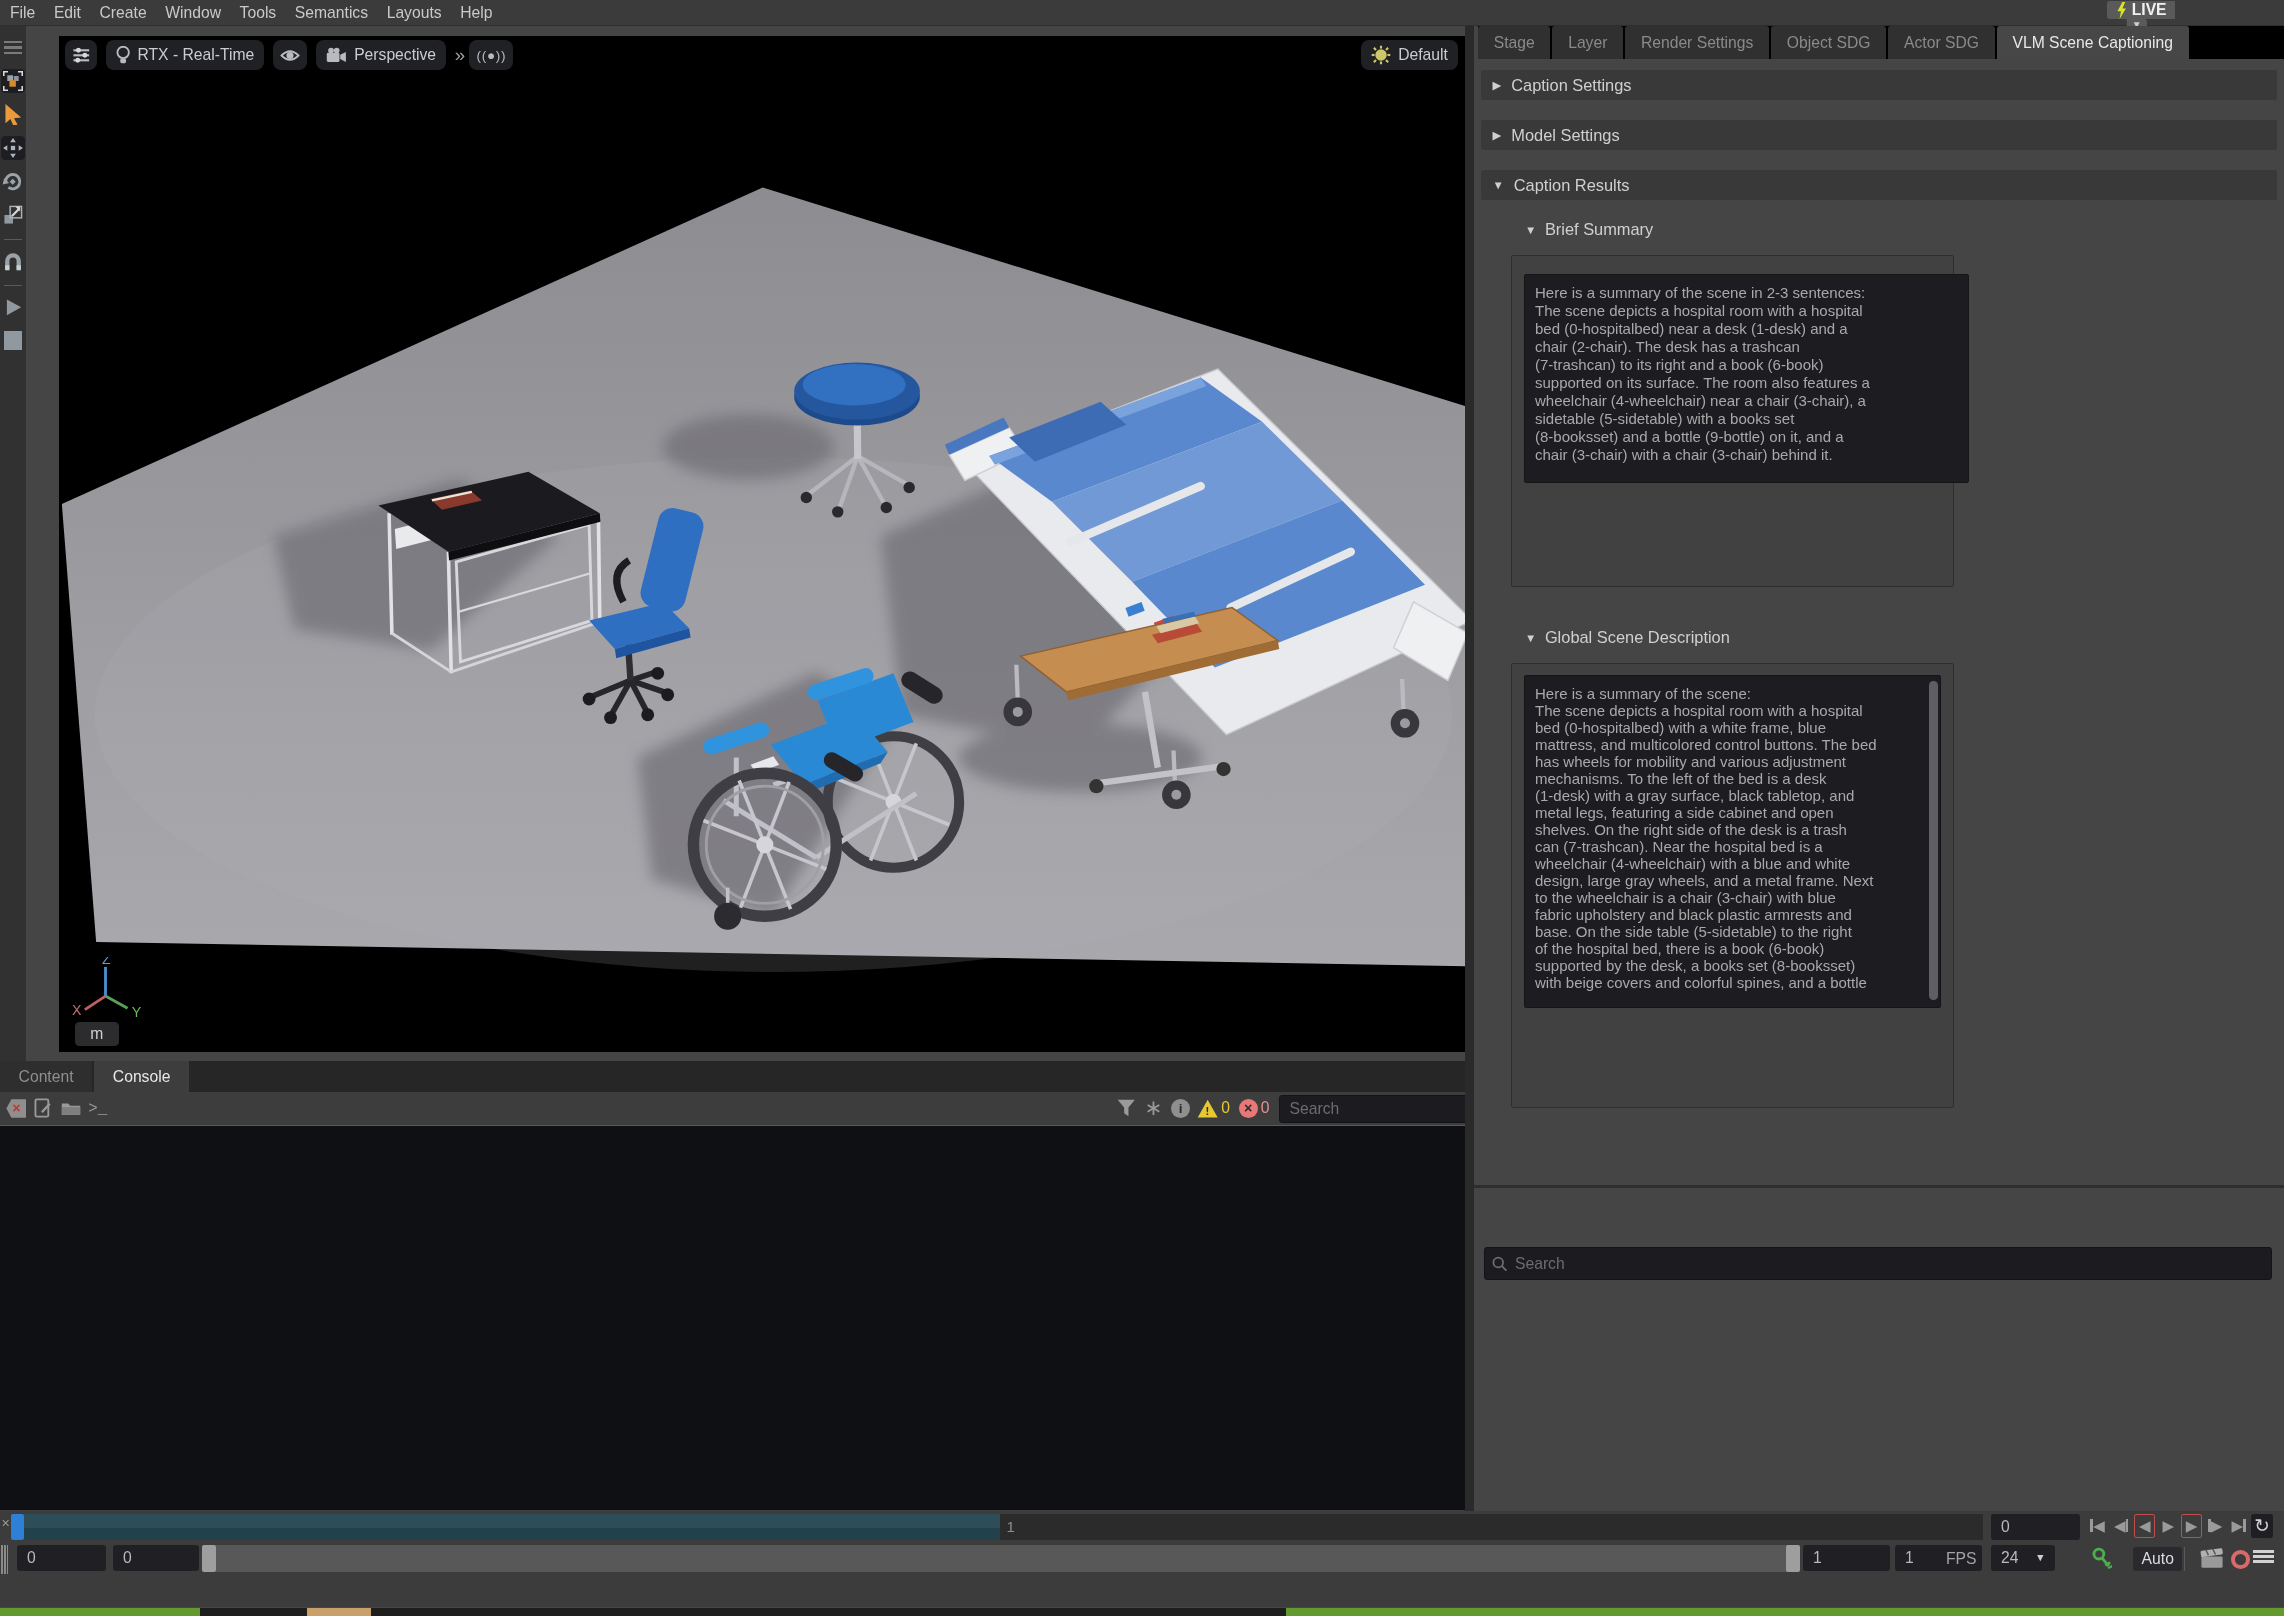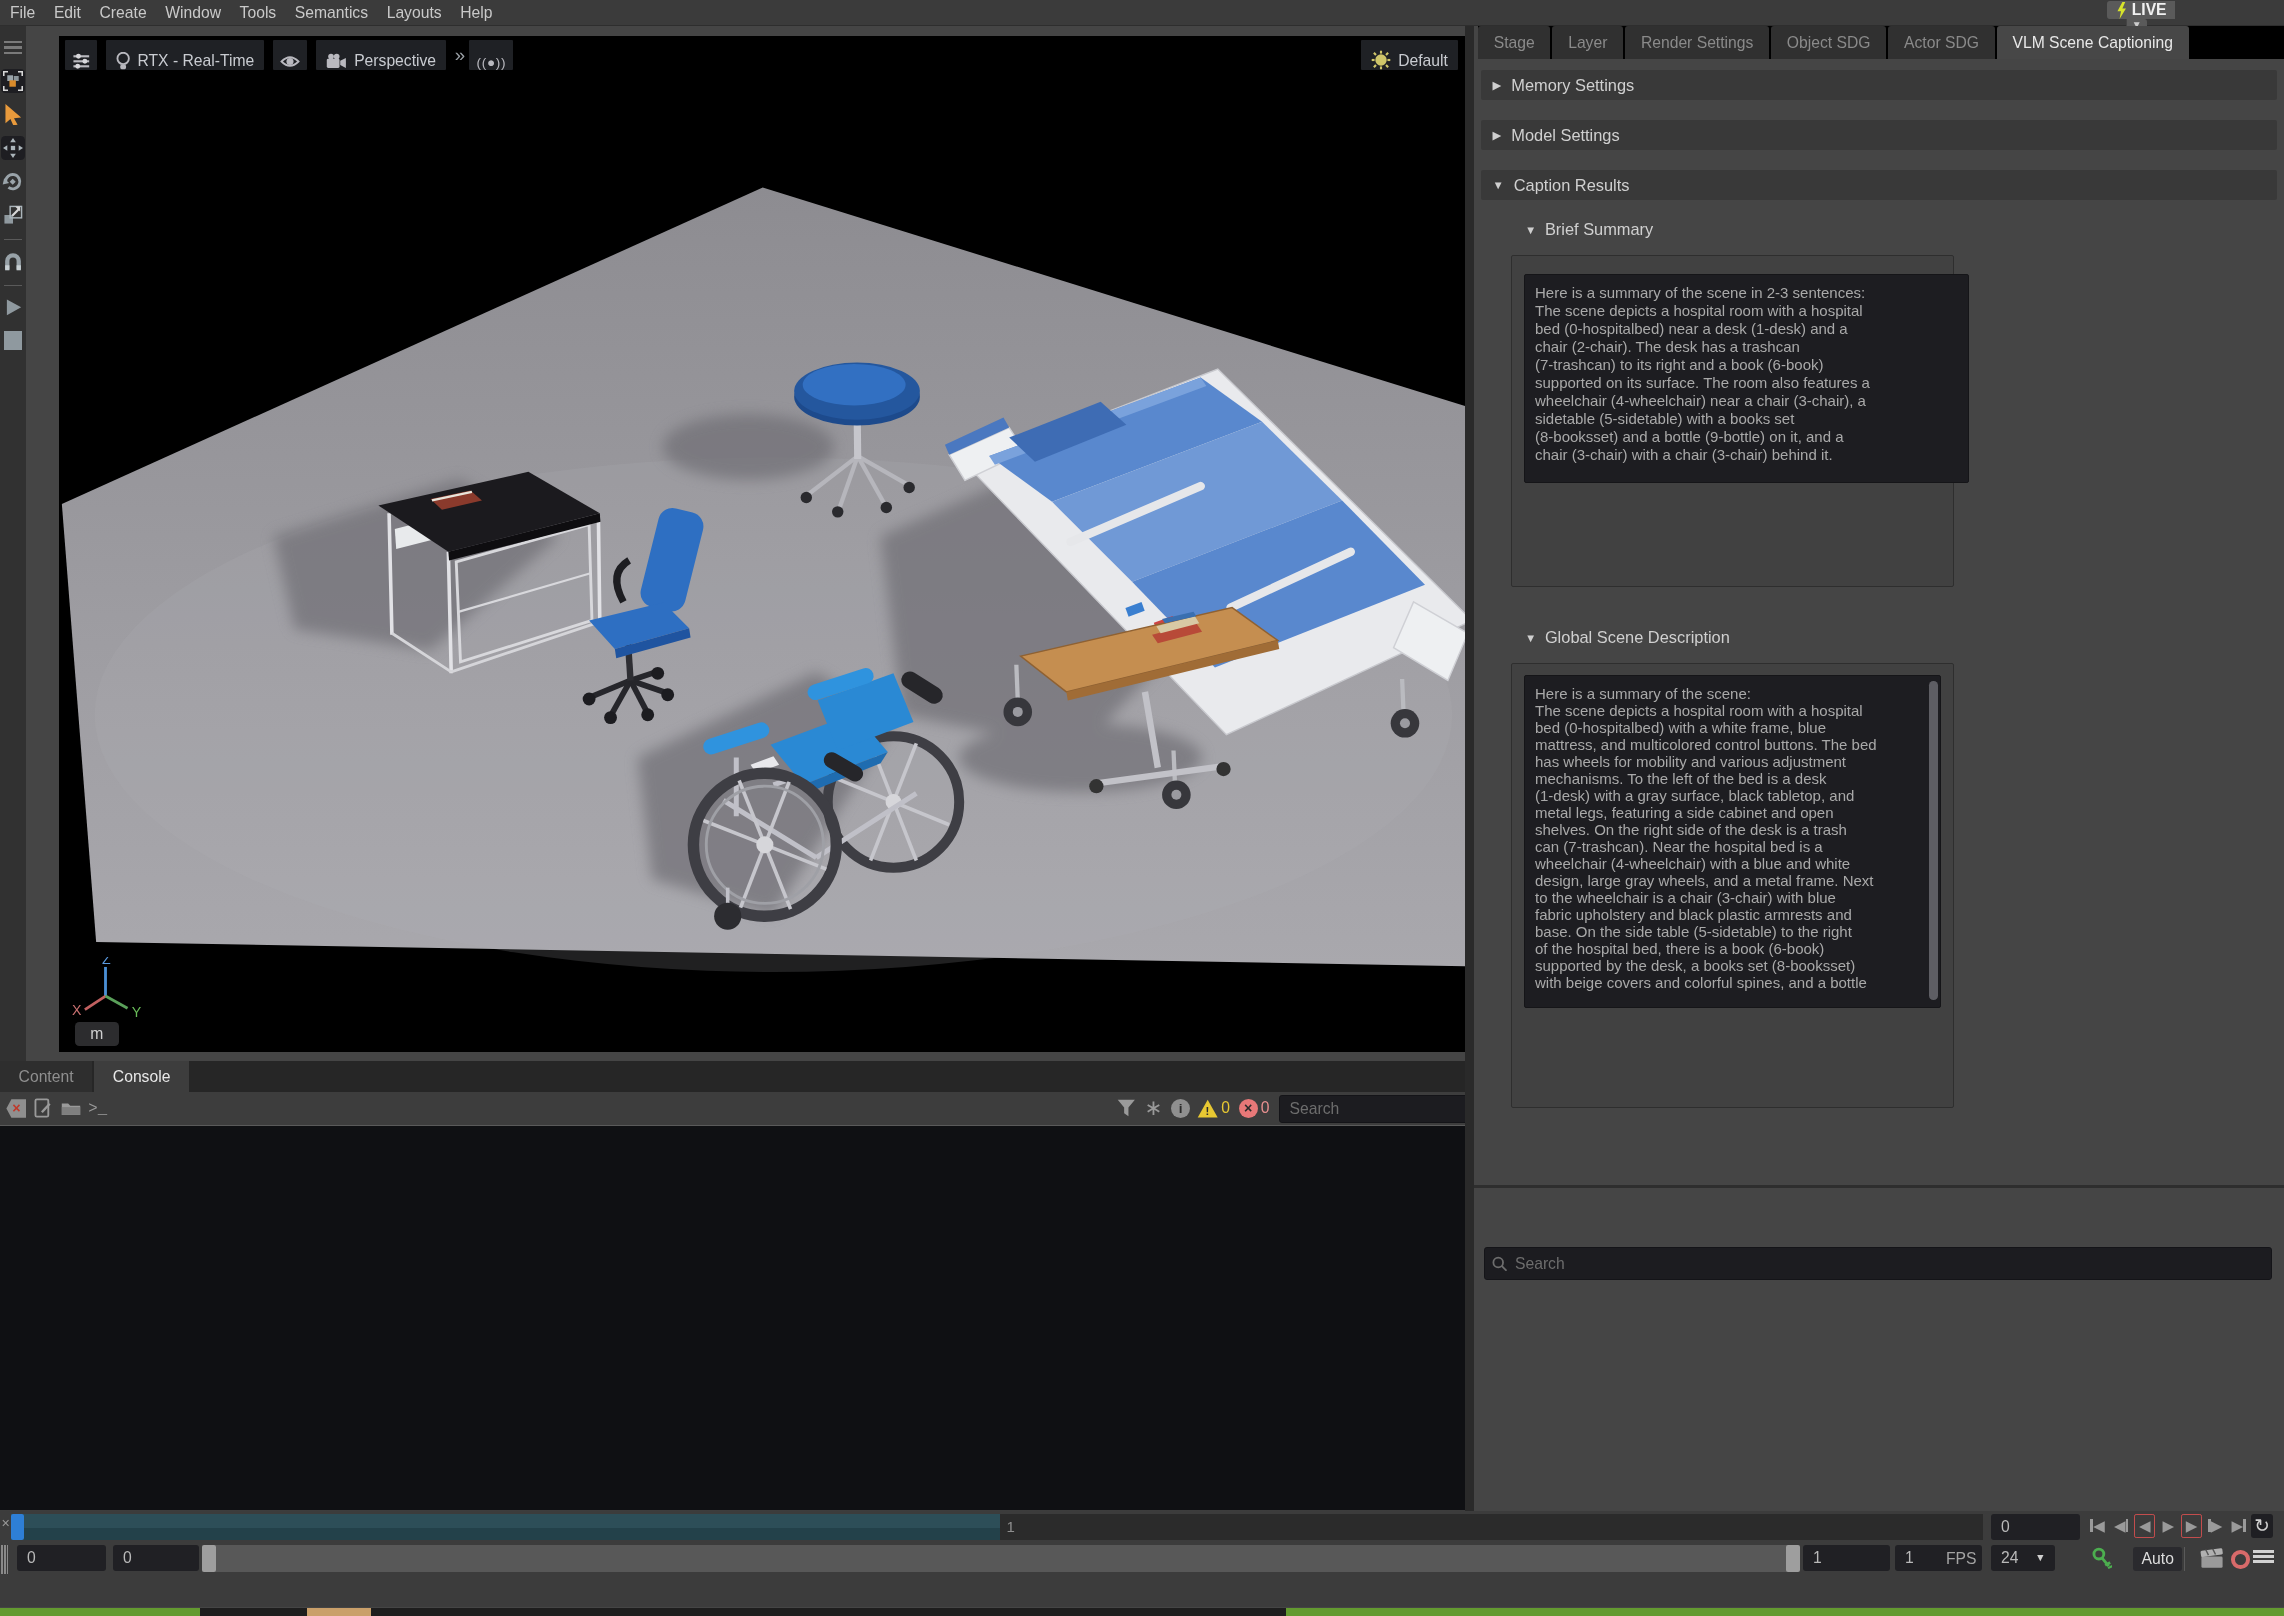--- a/index.html
+++ b/index.html
@@ -19,21 +19,21 @@
     padding:0 30px;font-size:15.7px;font-weight:bold;}
   
   #left-toolbar{left:0;top:26px;width:26px;height:1036px;background:#313131;display:flex;flex-direction:column;
     align-items:center;padding-top:10px;box-sizing:border-box;}
   .lt-btn{width:23px;height:23px;margin-bottom:10px;display:flex;align-items:center;justify-content:center;}
   .lt-dark{background:#1e1e22;border-radius:4.3px;width:24px;height:24px;}
   .lt-div{width:18.6px;height:0.7px;background:#5a5a5a;margin:2.9px 0 10px 0;}
   
   #viewport{left:59px;top:36px;width:1406px;height:1016px;background:#000;}
   .vp-row{position:absolute;left:5.7px;top:4.3px;display:flex;gap:8.6px;align-items:center;}
-  .pill{background:rgba(34,36,40,.92);border-radius:1px;height:30px;display:flex;align-items:flex-end;
+  .pill{background:rgba(34,36,40,.92);border-radius:8px;height:30px;display:flex;align-items:center;
     gap:7.1px;padding:0 10px;font-size:15.7px;color:#c9ccd1;}
   .pill.icon-only{padding:0 7.1px;}
   .stats{position:absolute;right:10px;top:41px;background:rgba(18,18,20,.88);padding:7.1px 11.4px;
     text-align:right;font-size:16.4px;line-height:21.4px;color:#c9c9c9;}
   .axis-wrap{position:absolute;left:7.1px;bottom:31px;width:79px;height:64px;}
   .m-btn{position:absolute;left:15.7px;bottom:5.7px;width:44px;height:24px;background:#2c2c2e;border-radius:4.3px;
     color:#cfcfcf;font-size:15.7px;display:flex;align-items:center;justify-content:center;}
   
   #console-panel{left:0;top:1061px;width:1465px;height:450px;background:#3d3d3d;}
   .tabrow{position:absolute;left:0;top:0;width:100%;height:31px;background:#262626;display:flex;}
@@ -463,21 +463,21 @@
     <div class="rp-tab">Stage</div>
     <div class="rp-tab">Layer</div>
     <div class="rp-tab">Render Settings</div>
     <div class="rp-tab">Object SDG</div>
     <div class="rp-tab">Actor SDG</div>
     <div class="rp-tab active">VLM Scene Captioning</div>
   </div>
 
   <div class="collapse-bar" style="top:44px;">
     <span class="tri">▶</span>
-    <span>Memory Settings</span>
+    <span>Caption Settings</span>
   </div>
   <div class="collapse-bar" style="top:94px;">
     <span class="tri">▶</span>
     <span>Model Settings</span>
   </div>
   <div class="collapse-bar" style="top:144px;">
     <span class="tri">▼</span>
     <span>Caption Results</span>
   </div>
 

